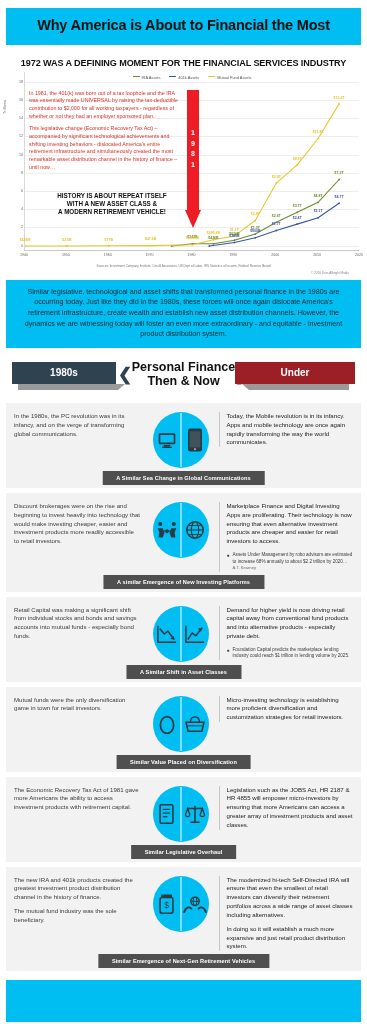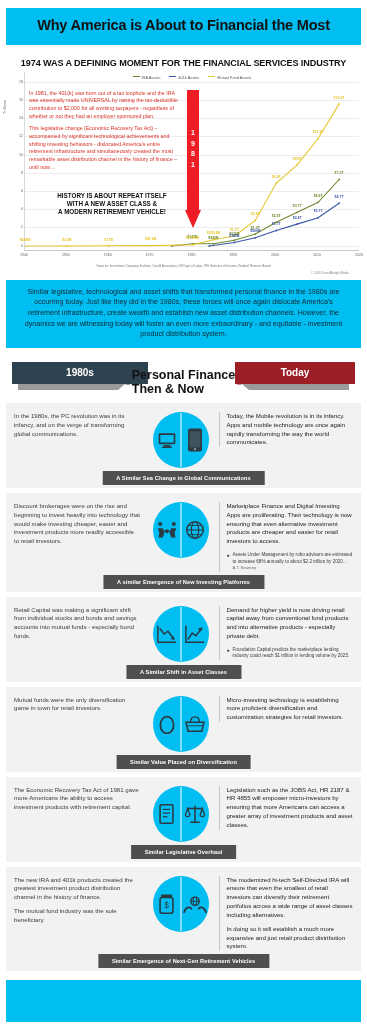--- a/index.html
+++ b/index.html
@@ -201,21 +201,21 @@
     position: absolute;
     top: 6px;
     height: 22px;
     display: flex;
     align-items: center;
     justify-content: center;
     color: #ffffff;
     font-weight: bold;
     font-size: 10px;
   }
-  .ribbon.left  { left: 6px;  width: 136px; background: #2e4250; }
+  .ribbon.left  { left: 6px;  width: 104px; background: #2e4250; }
   .ribbon.right { right: 6px; width: 120px; background: #9d1f26; }
   .ribbon.left::after {
     content: "";
     position: absolute;
     bottom: -6px; left: 6px;
     border-top: 6px solid #9a9a9a;
     border-right: 7px solid transparent;
     width: 100px;
   }
   .ribbon.right::after {
@@ -232,22 +232,23 @@
     width: 4px; height: 22px;
     background: repeating-linear-gradient(
       to bottom, #2e4250 0 3px, transparent 3px 5px);
   }
   .notch.l { left: 8px; }
   .notch.r { right: 8px; background: repeating-linear-gradient(
       to bottom, #9d1f26 0 3px, transparent 3px 5px); }
   .banner-center {
     position: absolute;
     left: 50%;
-    top: 12px;
+    top: 4px;
     transform: translateX(-50%);
+    text-align: center;
     color: #111;
     font-weight: bold;
     font-size: 12.5px;
     line-height: 1.12;
     white-space: nowrap;
   }
   .chev {
     position: absolute;
     top: 8px;
     color: #2e4250;
@@ -352,21 +353,21 @@
 </head>
 <body>
 
 <div class="title-band">
   <h1>
     <span>Why America is About to Financial the Most</span><br>
   </h1>
 </div>
 
 <div class="chart-card">
-  <div class="chart-title">1974 WAS A DEFINING MOMENT FOR THE FINANCIAL SERVICES INDUSTRY</div>
+  <div class="chart-title">1972 WAS A DEFINING MOMENT FOR THE FINANCIAL SERVICES INDUSTRY</div>
 
   <div class="chart-area">
     <div class="ylabel">Trillions</div>
     <div id="ygrid">
         <div class="gridline" style="top: 174px;"></div>
         <div class="ytick" style="top: 172px;">0</div>
         <div class="gridline" style="top: 155.778px;"></div>
         <div class="ytick" style="top: 153.778px;">2</div>
         <div class="gridline" style="top: 137.556px;"></div>
         <div class="ytick" style="top: 135.556px;">4</div>
@@ -508,21 +509,21 @@
   </div>
   <div class="notch l"></div>
   <div class="chev l">❮</div>
   <div class="banner-center">
     <span>Personal Finance</span><br>
     <span>Then &amp; Now</span>
   </div>
   <div class="chev r">❯</div>
   <div class="notch r"></div>
   <div class="ribbon right">
-    <span>Today</span>
+    <span>Under</span>
   </div>
 </div>
 
 <div id="rows-container">
     <div class="row">
       <div class="row-cols">
         <div class="col-then">
           <p>In the 1980s, the PC revolution was in its infancy, and on the verge of transforming global communications.</p>
         </div>
         <div class="icon-pair">

